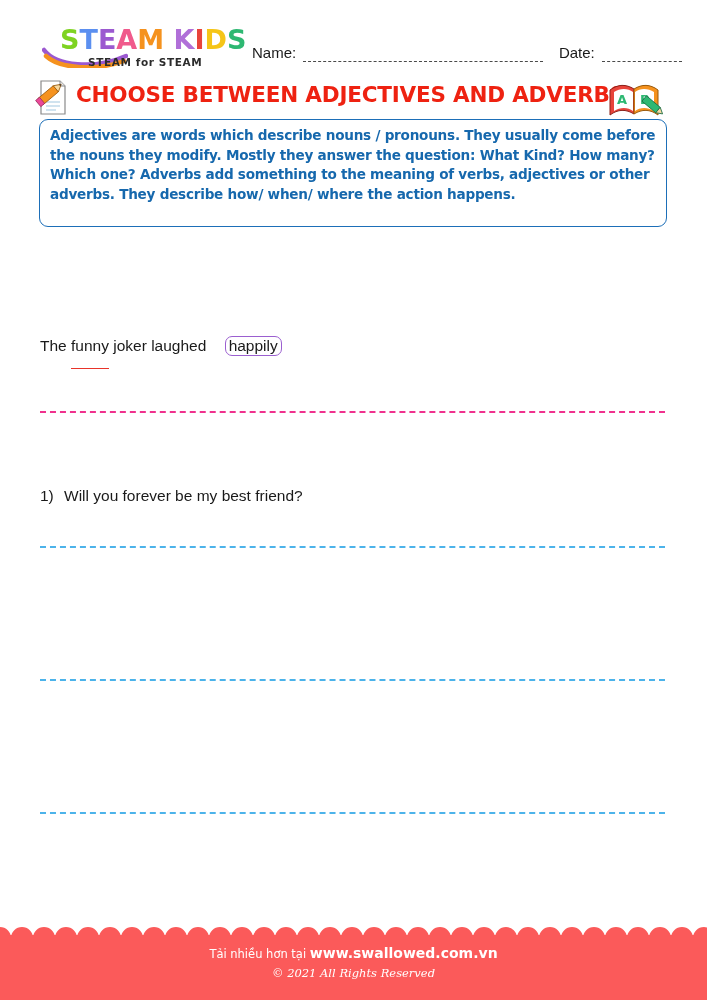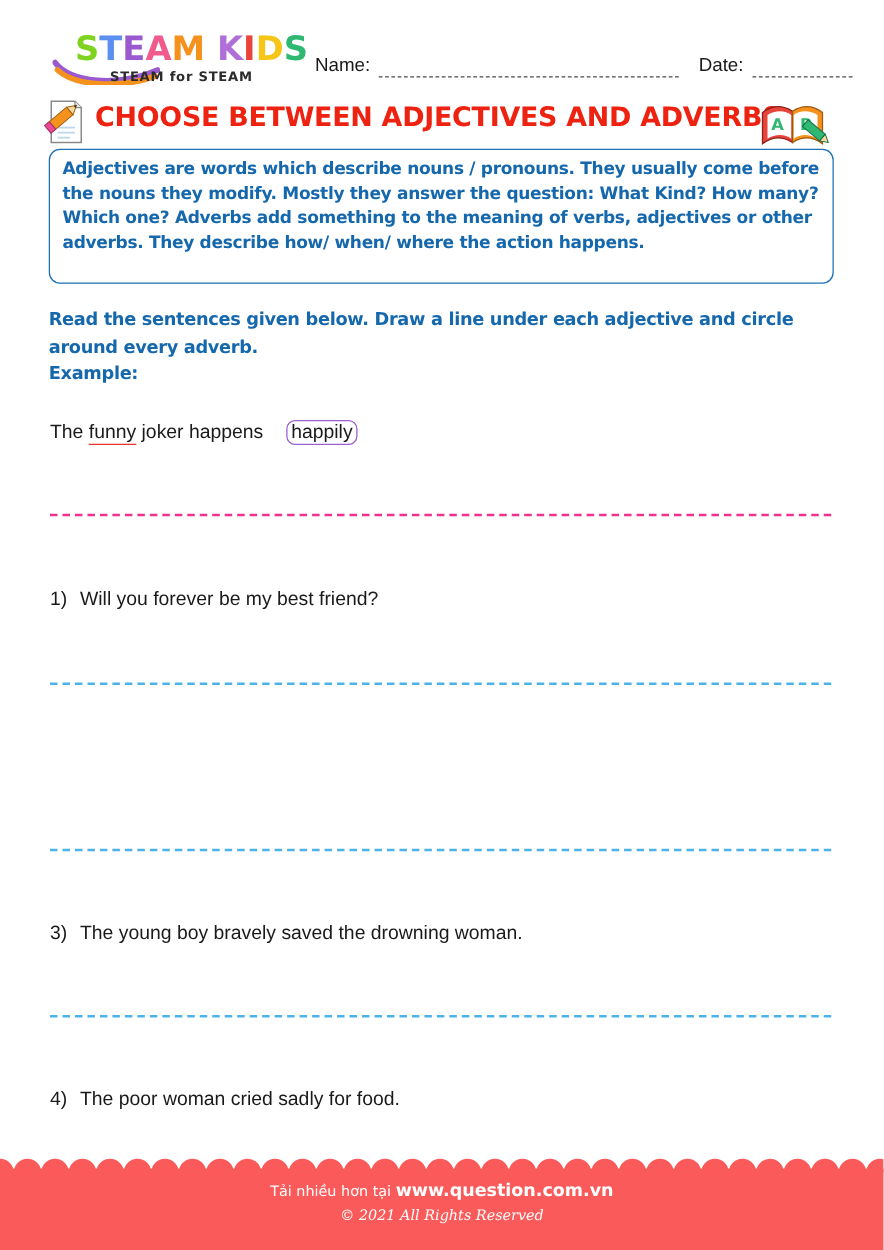--- a/index.html
+++ b/index.html
@@ -167,21 +167,21 @@
     left: 40px;
     top: 336px;
     font-family: "Liberation Sans", sans-serif;
     font-size: 15.5px;
     color: #1a1a1a;
     white-space: nowrap;
     line-height: 20px;
   }
   .example .adj {
     border-bottom: 1.6px solid #e8342a;
-    padding-bottom: 1px;
+    padding-bottom: 14px;
   }
   .example .adv {
     display: inline-block;
     border: 1.5px solid #9b5fd0;
     border-radius: 7px;
     padding: 0px 3px 1px 3px;
     margin-left: 14px;
     line-height: 17px;
   }
 
@@ -198,20 +198,21 @@
 
   
   .q {
     position: absolute;
     left: 40px;
     font-family: "Liberation Sans", sans-serif;
     font-size: 15.5px;
     color: #1a1a1a;
     white-space: nowrap;
     line-height: 20px;
+    margin-top: 16px;
   }
   .q .num { display: inline-block; min-width: 24px; }
 
   
   .footer {
     position: absolute;
     left: 0;
     bottom: 0;
     width: 707px;
     height: 65px;
@@ -303,60 +304,50 @@
         <rect x="38" y="26" width="18" height="7" fill="#2eb872" stroke="#186b43" stroke-width="0.8"></rect>
         <path d="M56 26 L62 29.5 L56 33 Z" fill="#f7d9a0" stroke="#186b43" stroke-width="0.8"></path>
       </g>
     </svg>
   </div>
 
   <div class="def-box">
     <div class="def-text">Adjectives are words which describe nouns / pronouns. They usually come before the nouns they modify. Mostly they answer the question: What Kind? How many? Which one? Adverbs add something to the meaning of verbs, adjectives or other adverbs. They describe how/ when/ where the action happens.</div>
   </div>
 
-  <div class="instr">
-    <span>Read the sentences given below. Draw a line under each adjective and circle around every adverb.</span>
-    <span class="ex">Example:</span>
-  </div>
 
   <div class="example">
-    <span>The </span><span class="adj">funny</span><span> joker happens </span><span class="adv">happily</span>
+    <span>The </span><span class="adj">funny</span><span> joker laughed </span><span class="adv">happily</span>
   </div>
 
   <div class="sep pink" style="top:411px;"></div>
 
   <div class="q" style="top:470px;">
     <span class="num">1)</span><span>Will you forever be my best friend?</span>
   </div>
 
   <div class="sep blue" style="top:546px;"></div>
 
 
   <div class="sep blue" style="top:679px;"></div>
 
-  <div class="q" style="top:737px;">
-    <span class="num">3)</span><span>The young boy bravely saved the drowning woman.</span>
-  </div>
 
   <div class="sep blue" style="top:812px;"></div>
 
-  <div class="q" style="top:870px;">
-    <span class="num">4)</span><span>The poor woman cried sadly for food.</span>
-  </div>
 
   <div class="footer">
     <div class="footer-scallop">
       <svg width="707" height="14" viewBox="0 0 707 14" preserveAspectRatio="none">
         <g fill="#fb5a5a" id="scallops">
             <path d="M-11 14 A11 11 0 0 1 11 14 Z M11 14 A11 11 0 0 1 33 14 Z M33 14 A11 11 0 0 1 55 14 Z M55 14 A11 11 0 0 1 77 14 Z M77 14 A11 11 0 0 1 99 14 Z M99 14 A11 11 0 0 1 121 14 Z M121 14 A11 11 0 0 1 143 14 Z M143 14 A11 11 0 0 1 165 14 Z M165 14 A11 11 0 0 1 187 14 Z M187 14 A11 11 0 0 1 209 14 Z M209 14 A11 11 0 0 1 231 14 Z M231 14 A11 11 0 0 1 253 14 Z M253 14 A11 11 0 0 1 275 14 Z M275 14 A11 11 0 0 1 297 14 Z M297 14 A11 11 0 0 1 319 14 Z M319 14 A11 11 0 0 1 341 14 Z M341 14 A11 11 0 0 1 363 14 Z M363 14 A11 11 0 0 1 385 14 Z M385 14 A11 11 0 0 1 407 14 Z M407 14 A11 11 0 0 1 429 14 Z M429 14 A11 11 0 0 1 451 14 Z M451 14 A11 11 0 0 1 473 14 Z M473 14 A11 11 0 0 1 495 14 Z M495 14 A11 11 0 0 1 517 14 Z M517 14 A11 11 0 0 1 539 14 Z M539 14 A11 11 0 0 1 561 14 Z M561 14 A11 11 0 0 1 583 14 Z M583 14 A11 11 0 0 1 605 14 Z M605 14 A11 11 0 0 1 627 14 Z M627 14 A11 11 0 0 1 649 14 Z M649 14 A11 11 0 0 1 671 14 Z M671 14 A11 11 0 0 1 693 14 Z M693 14 A11 11 0 0 1 715 14 Z M715 14 A11 11 0 0 1 737 14 Z " fill="#fb5a5a"></path>
           </g>
         <rect x="0" y="11" width="707" height="3" fill="#fb5a5a"></rect>
       </svg>
     </div>
     <div class="footer-text">
       <div class="ft-line1">
-        <span>Tải nhiều hơn tại </span><span class="site">www.question.com.vn</span>
+        <span>Tải nhiều hơn tại </span><span class="site">www.swallowed.com.vn</span>
       </div>
       <div class="ft-line2">© 2021 All Rights Reserved</div>
     </div>
   </div>
 
 </div>
 
 </body></html>

